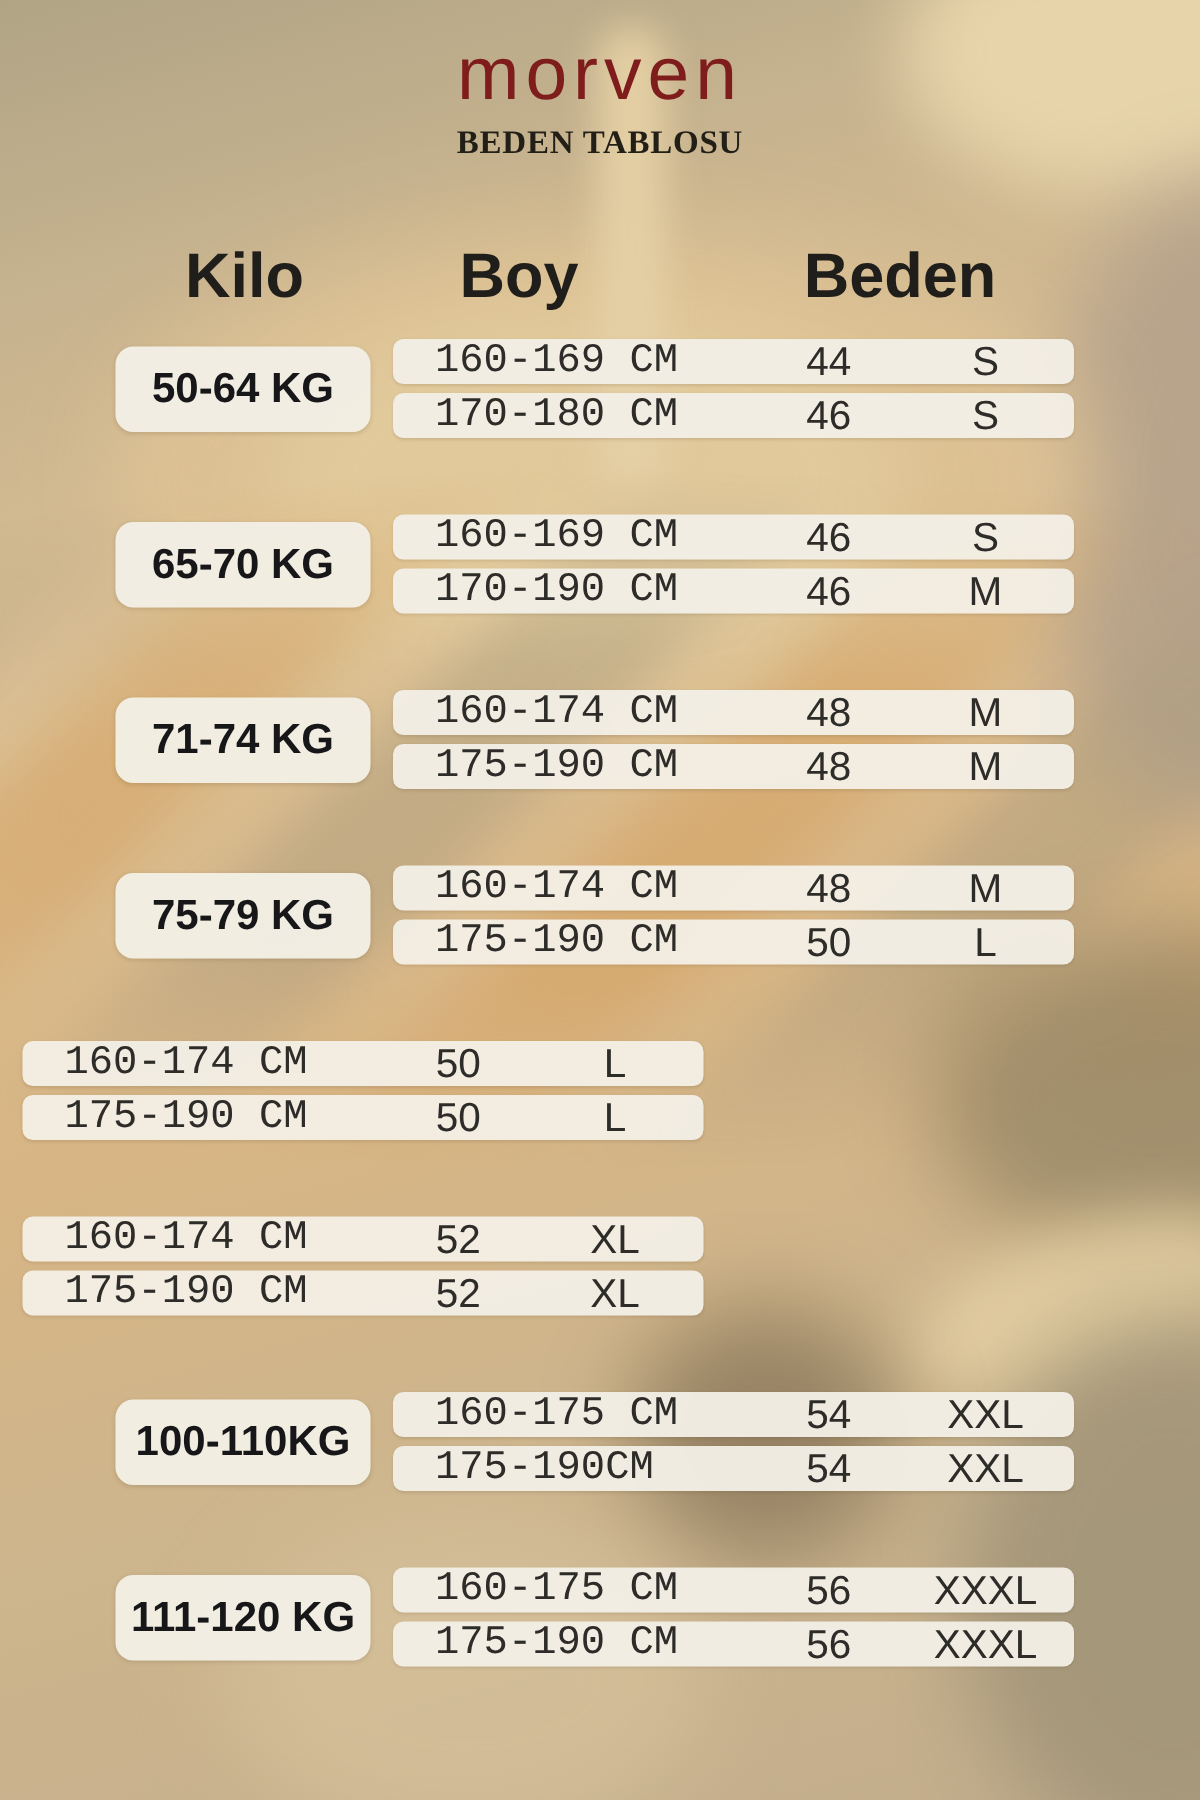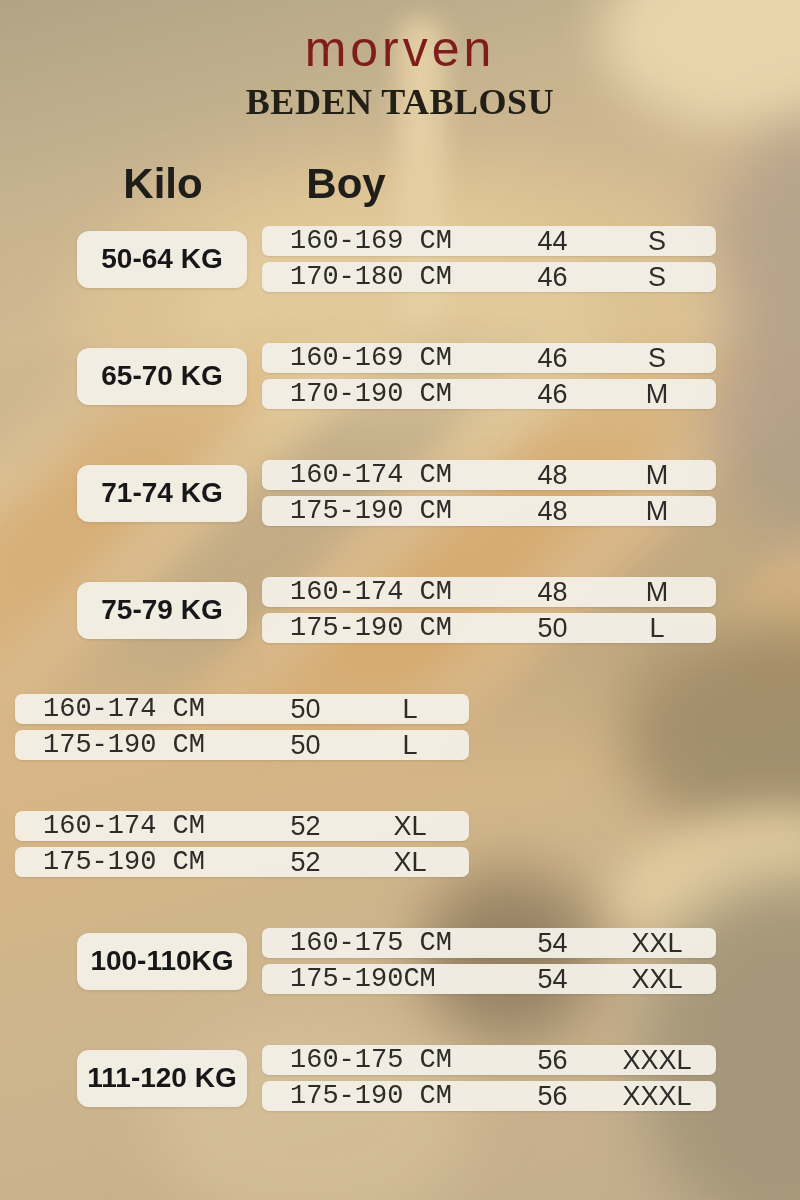--- a/index.html
+++ b/index.html
@@ -38,21 +38,21 @@
     mask-image:radial-gradient(ellipse 70% 26% at 50% 44%, #000 45%, transparent 100%);
   }
   
   .content{position:absolute;inset:0;z-index:2;}
   .brand{
     position:absolute;top:24px;left:0;width:800px;text-align:center;
     font-size:50px;font-weight:300;letter-spacing:4px;color:#7f1d1d;line-height:1;
   }
   .subtitle{
     position:absolute;top:84px;left:0;width:800px;text-align:center;
-    font-family:"Liberation Serif", serif;font-weight:700;font-size:36px;
+    font-family:"Liberation Serif", serif;font-weight:700;font-size:22px;
     letter-spacing:.5px;color:#221f17;line-height:1;
   }
   .headers{position:absolute;top:163px;left:0;width:800px;height:48px;text-decoration:underline;}
   .hcell{
     position:absolute;width:200px;text-align:center;
     font-size:42px;font-weight:700;color:#201e1b;line-height:1;
   }
   .h-kilo{left:63px;}
   .h-boy{left:246px;}
   .h-beden{left:500px;}
@@ -94,20 +94,21 @@
   <div class="blob b-light-bottom"></div>
 </div>
 
 <div class="content">
   <div class="brand">morven</div>
   <div class="subtitle">BEDEN TABLOSU</div>
 
   <div class="headers">
     <div class="hcell h-kilo">Kilo</div>
     <div class="hcell h-boy">Boy</div>
+    <div class="hcell h-beden">Beden</div>
   </div>
 
   <div class="groups" id="groups">
   <div class="group">
     <div class="pill">50-64 KG</div>
     <div class="rows">
 
     <div class="strip">
         <span class="c-boy">160-169 CM</span>
         <span class="c-num">44</span>

